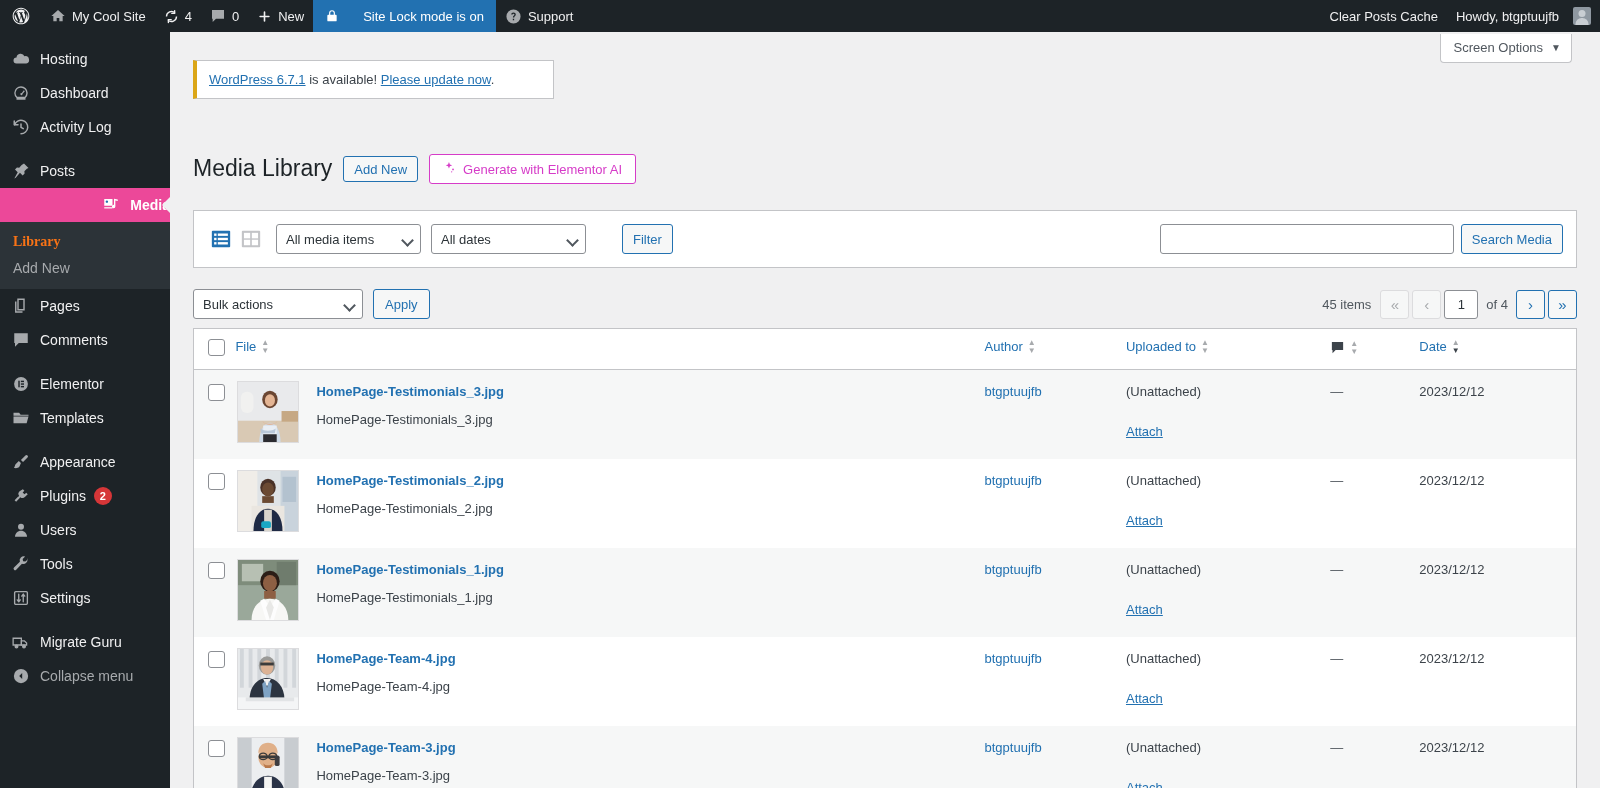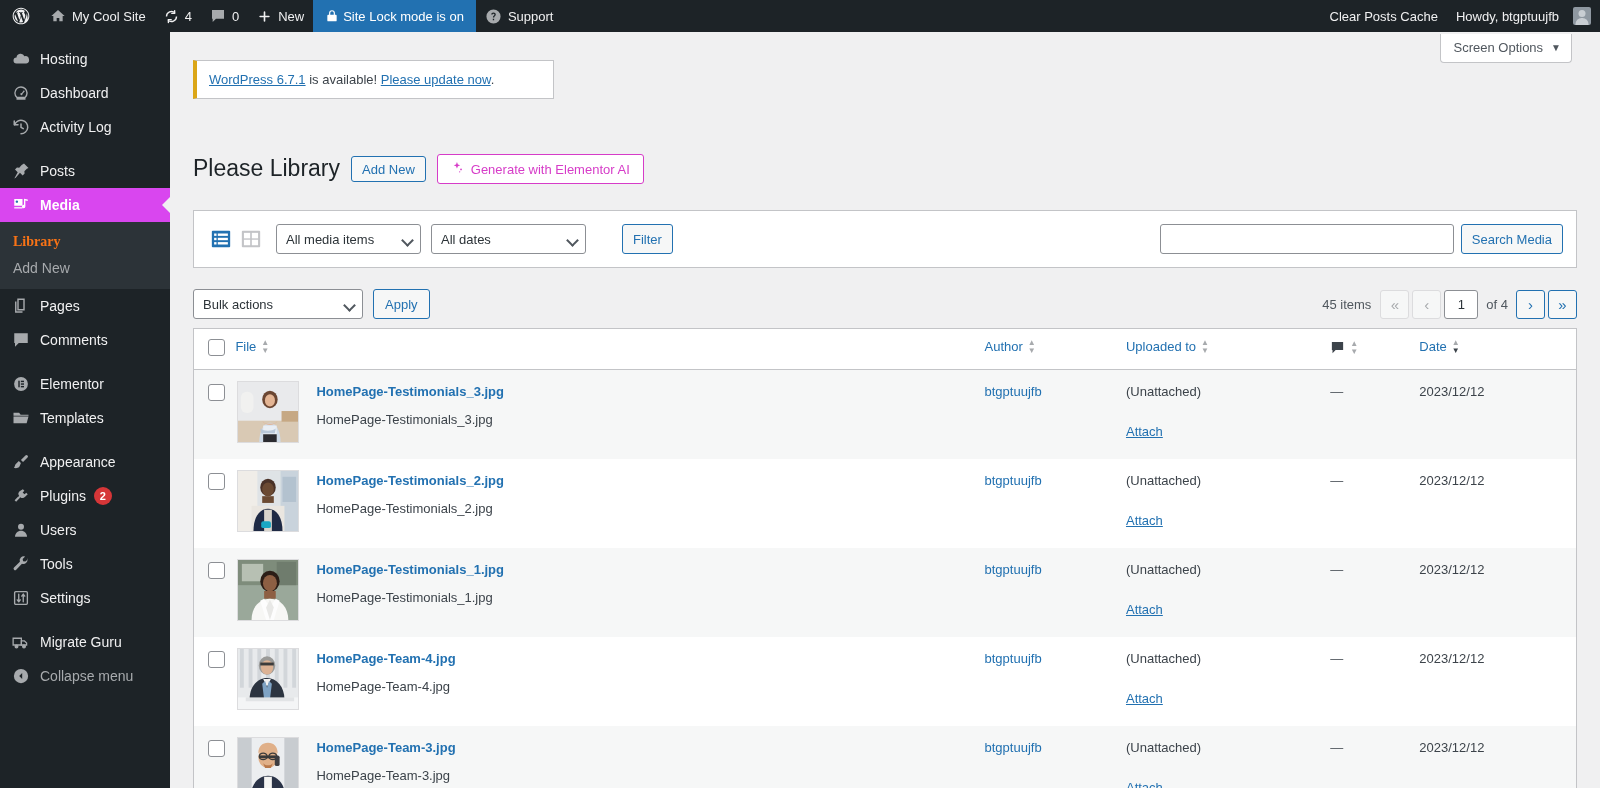--- a/index.html
+++ b/index.html
@@ -24,21 +24,21 @@
     z-index: 50;
   }
   .ab-item {
     display: flex; align-items: center; gap: 6px;
     padding: 0 9px; height: 32px;
     color: #f0f0f1; white-space: nowrap; cursor: pointer;
   }
   .ab-item.logo { padding: 0 10px 0 11px; }
   .ab-spacer { flex: 1; }
   .ab-item.sitelock {
-    background: #2271b1; color: #fff; padding: 16px 12px; gap: 4px;
+    background: #2271b1; color: #fff; padding: 16px 12px; gap: 24px;
   }
   .ab-num { color: #f0f0f1; }
   .ab-avatar {
     width: 18px; height: 18px; border-radius: 2px;
     background: #8f98a1; margin-left: 8px;
     position: relative; overflow: hidden;
   }
   .ab-avatar::before {
     content: ''; position: absolute; left: 50%; top: 3px;
     width: 7px; height: 7px; border-radius: 50%;
@@ -68,21 +68,21 @@
     position: relative;
   }
   .menu-item .mi-icon {
     width: 20px; height: 20px; margin-right: 9px;
     display: flex; align-items: center; justify-content: center;
     flex: 0 0 20px;
     color: #a7aaad;
   }
   .menu-item .mi-label { line-height: 1; white-space: nowrap; }
   .menu-item.current {
-    background: #d946ef; color: #fff; font-weight: 600;
+    background: #ec4899; color: #fff; font-weight: 600; justify-content: flex-end;
   }
   .menu-item.current .mi-icon { color: #fff; }
   .menu-item.current::after {
     content: ''; position: absolute; right: 0; top: 50%;
     transform: translateY(-50%);
     border-style: solid; border-width: 8px 8px 8px 0;
     border-color: transparent #f0f0f1 transparent transparent;
   }
   .menu-item.dim { color: #a7aaad; text-align: right; }
   .submenu { background: #2c3338; padding: 7px 0 8px 0; }
@@ -551,21 +551,21 @@
   <div id="screen-options">
     <span>Screen Options</span>
     <span class="so-caret">▼</span>
   </div>
 
   <div class="notice">
     <a class="link" href="#">WordPress 6.7.1</a><span> is available! </span><a class="link" href="#">Please update now</a><span>.</span>
   </div>
 
   <div class="page-head">
-    <h1 class="page-title">Please Library</h1>
+    <h1 class="page-title">Media Library</h1>
     <button class="btn btn-secondary">Add New</button>
     <button class="btn btn-elementor">
       <span>
         <svg width="13" height="13" viewBox="0 0 24 24" fill="#d63cc8">
           <path d="M11 2l1.7 4.3L17 8l-4.3 1.7L11 14l-1.7-4.3L5 8l4.3-1.7L11 2z"></path>
           <circle cx="18.5" cy="15.5" r="1.6"></circle>
           <circle cx="16" cy="20" r="1.2"></circle>
         </svg>
       </span>
       <span>Generate with Elementor AI</span>

